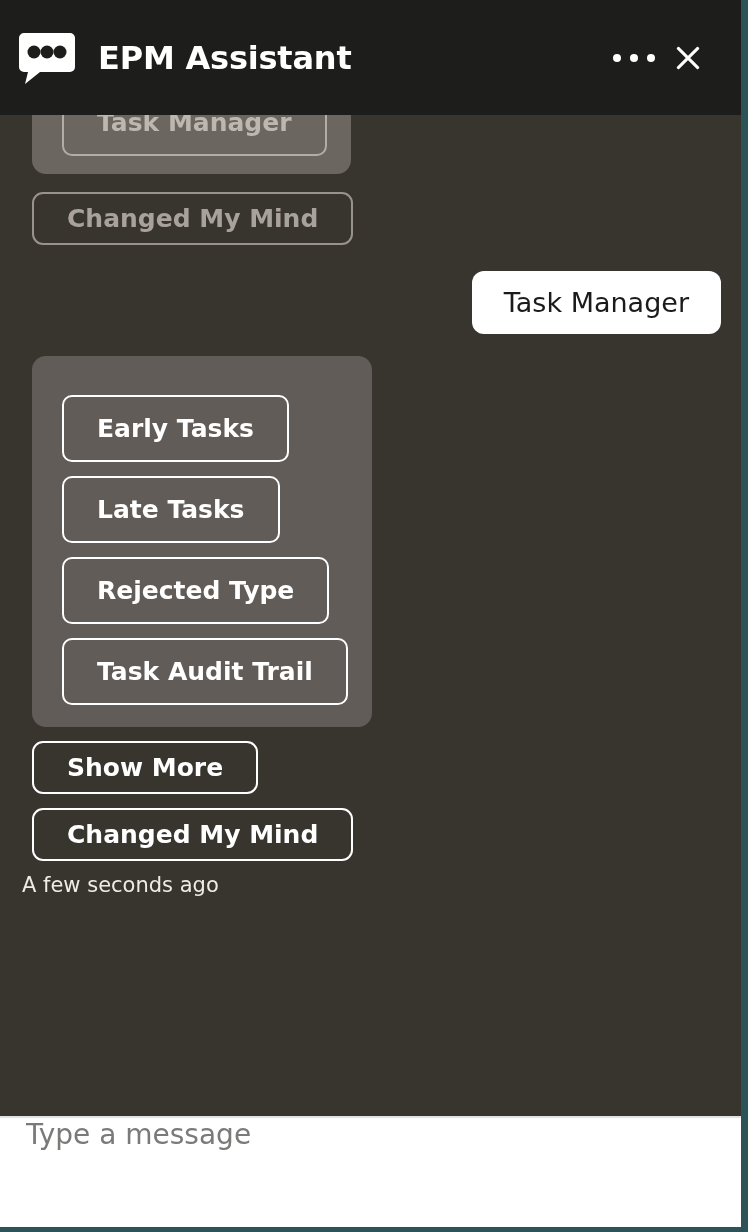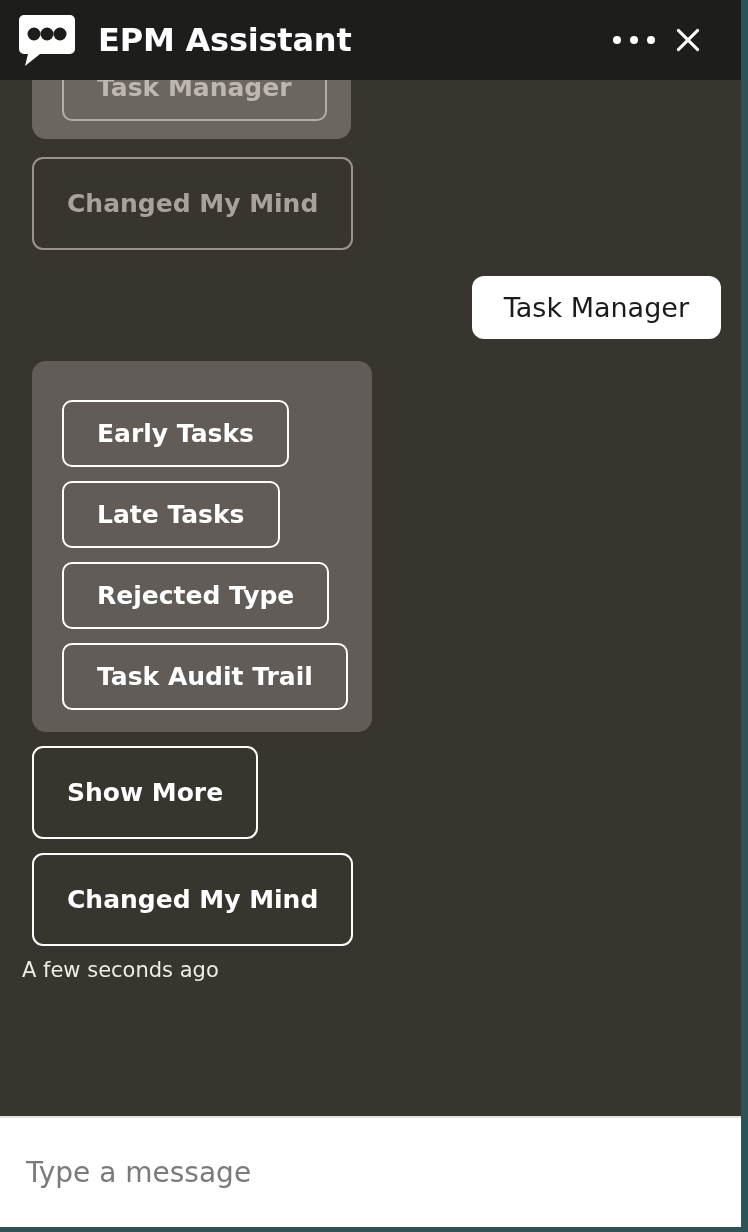--- a/index.html
+++ b/index.html
@@ -23,21 +23,21 @@
     border-bottom: 5px solid #2d5257;
     background: #38352f;
     overflow: hidden;
     display: flex;
     flex-direction: column;
   }
 
   
   .header {
     flex: 0 0 auto;
-    height: 80px;
+    height: 115px;
     background: #1d1d1b;
     display: flex;
     align-items: center;
     padding: 0 26px 0 18px;
     box-sizing: border-box;
     position: relative;
     z-index: 20;
   }
   .logo-icon {
     width: 58px;
@@ -164,21 +164,21 @@
 
   
   .page-btn {
     display: inline-block;
     border: 2px solid #ffffff;
     border-radius: 11px;
     background: transparent;
     color: #ffffff;
     font-size: 25px;
     font-weight: bold;
-    padding: 32px 33px;
+    padding: 12px 33px;
     line-height: 1;
     cursor: pointer;
     font-family: inherit;
     text-align: center;
   }
   .page-btn.dim {
     border-color: #99938c;
     color: #a9a29a;
   }
   .spacer-8  { height: 8px; }
@@ -198,21 +198,21 @@
     margin-top: 4px;
   }
 
   
   .input-bar {
     flex: 0 0 auto;
     height: 111px;
     background: #ffffff;
     border-top: 2px solid #e2e2e0;
     display: flex;
-    align-items: center;
+    align-items: flex-start;
     padding: 0 26px;
     box-sizing: border-box;
   }
   .msg-input {
     width: 100%;
     border: none;
     outline: none;
     background: transparent;
     font-family: inherit;
     font-size: 28px;

